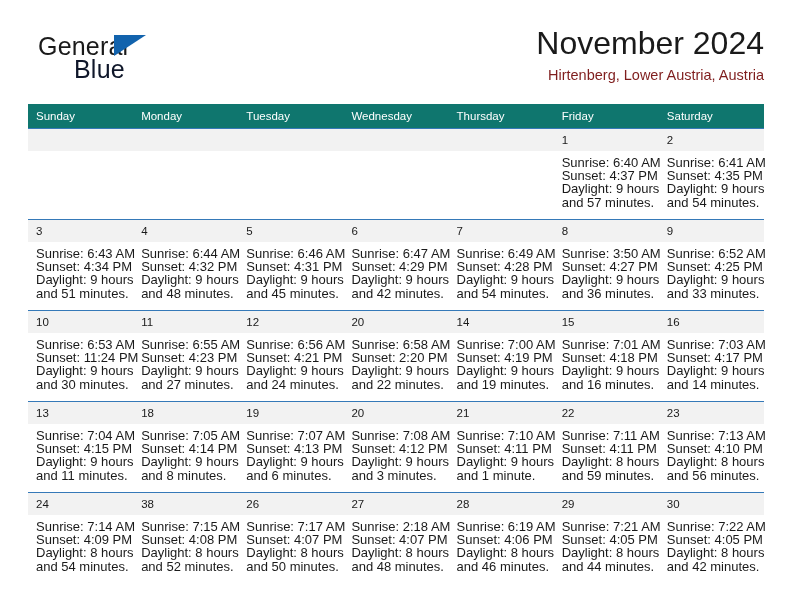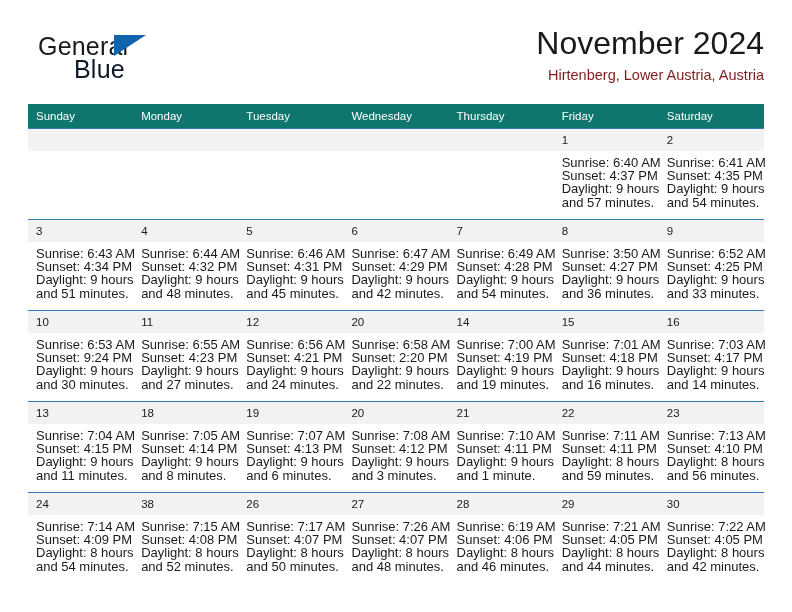--- a/index.html
+++ b/index.html
@@ -265,21 +265,21 @@
               <div>Daylight: 9 hours</div>
               <div>and 33 minutes.</div>
             </div>
           </td>
         </tr>
         <tr class="week-row">
           <td>
             <div class="daynum">10</div>
             <div class="details">
               <div>Sunrise: 6:53 AM</div>
-              <div>Sunset: 9:24 PM</div>
+              <div>Sunset: 11:24 PM</div>
               <div>Daylight: 9 hours</div>
               <div>and 30 minutes.</div>
             </div>
           </td>
           <td>
             <div class="daynum">11</div>
             <div class="details">
               <div>Sunrise: 6:55 AM</div>
               <div>Sunset: 4:23 PM</div>
               <div>Daylight: 9 hours</div>
@@ -421,21 +421,21 @@
             <div class="details">
               <div>Sunrise: 7:17 AM</div>
               <div>Sunset: 4:07 PM</div>
               <div>Daylight: 8 hours</div>
               <div>and 50 minutes.</div>
             </div>
           </td>
           <td>
             <div class="daynum">27</div>
             <div class="details">
-              <div>Sunrise: 7:26 AM</div>
+              <div>Sunrise: 2:18 AM</div>
               <div>Sunset: 4:07 PM</div>
               <div>Daylight: 8 hours</div>
               <div>and 48 minutes.</div>
             </div>
           </td>
           <td>
             <div class="daynum">28</div>
             <div class="details">
               <div>Sunrise: 6:19 AM</div>
               <div>Sunset: 4:06 PM</div>

